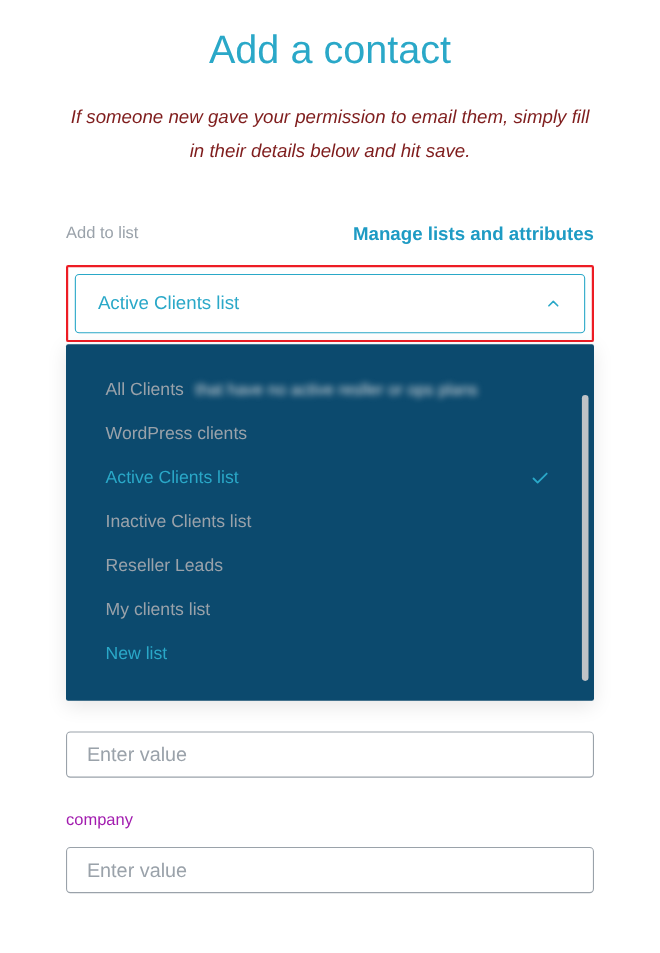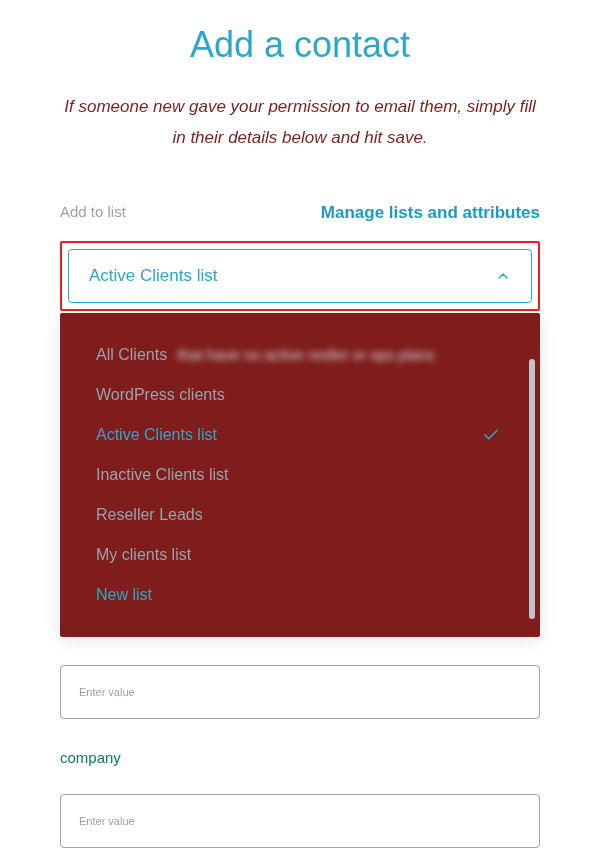--- a/index.html
+++ b/index.html
@@ -68,21 +68,21 @@
       color: #2aa8c8;
       font-size: 17px;
     }
     .chevron-up {
       color: #2aa8c8;
       width: 16px;
       height: 16px;
     }
     .dropdown {
       margin-top: 2px;
-      background: #7f1d1d;
+      background: #0c4a6e;
       box-shadow: 0 4px 18px rgba(0,0,0,0.1);
       border-radius: 2px;
       padding: 22px 22px 22px 10px;
       position: relative;
       max-width: 480px;
     }
     .dropdown-inner {
       padding-left: 26px;
       padding-right: 18px;
     }
@@ -118,37 +118,37 @@
       position: absolute;
       right: 5px;
       top: 46px;
       bottom: 18px;
       width: 6px;
       background: #bfc3c7;
       border-radius: 3px;
     }
     .text-input {
       width: 100%;
-      height: 54px;
+      height: 42px;
       border: 1px solid #9aa2aa;
       border-radius: 4px;
       padding: 0 18px;
-      font-size: 11px;
+      font-size: 18px;
       color: #333;
       margin-top: 28px;
     }
     .text-input::placeholder {
       color: #9aa2aa;
     }
     .company-label {
       display: block;
-      color: #0f766e;
+      color: #a21caf;
       font-size: 15px;
       margin-top: 30px;
-      margin-bottom: 28px;
+      margin-bottom: 16px;
     }
     .text-input.company {
       margin-top: 0;
     }
   </style>
 </head>
 <body>
 
 <h1 class="page-title">Add a contact</h1>
 <p class="description">If someone new gave your permission to email them, simply fill in their details below and hit save.</p>

